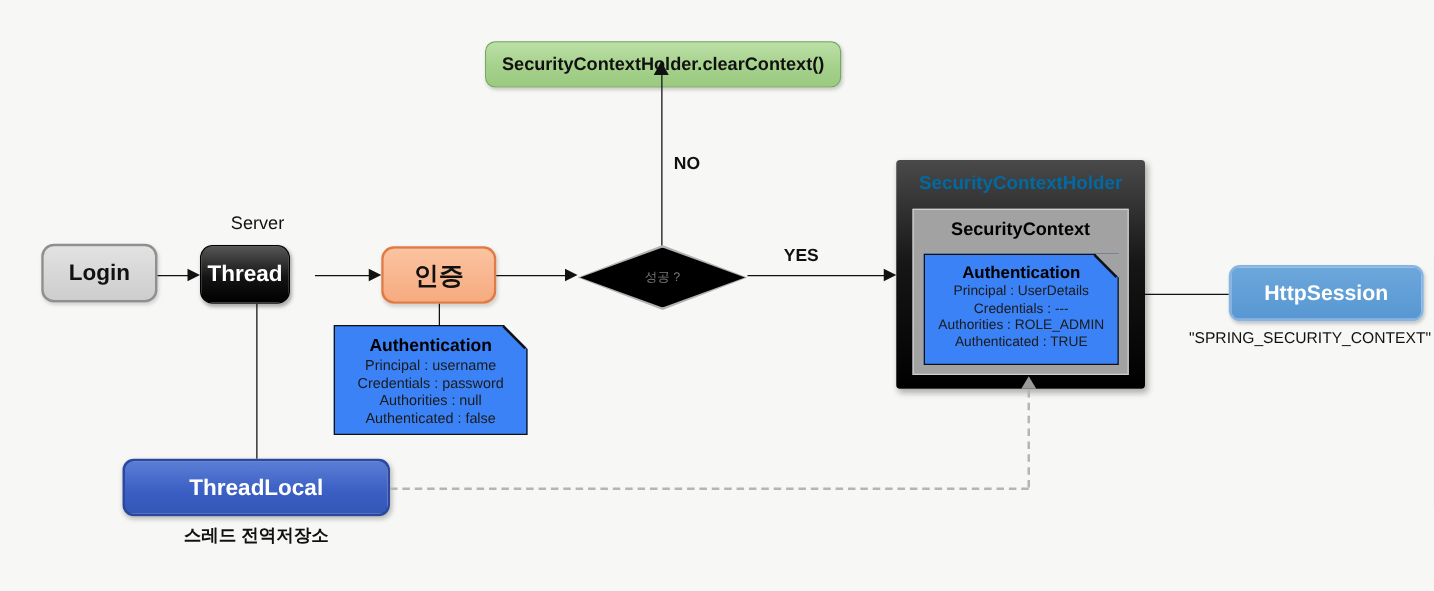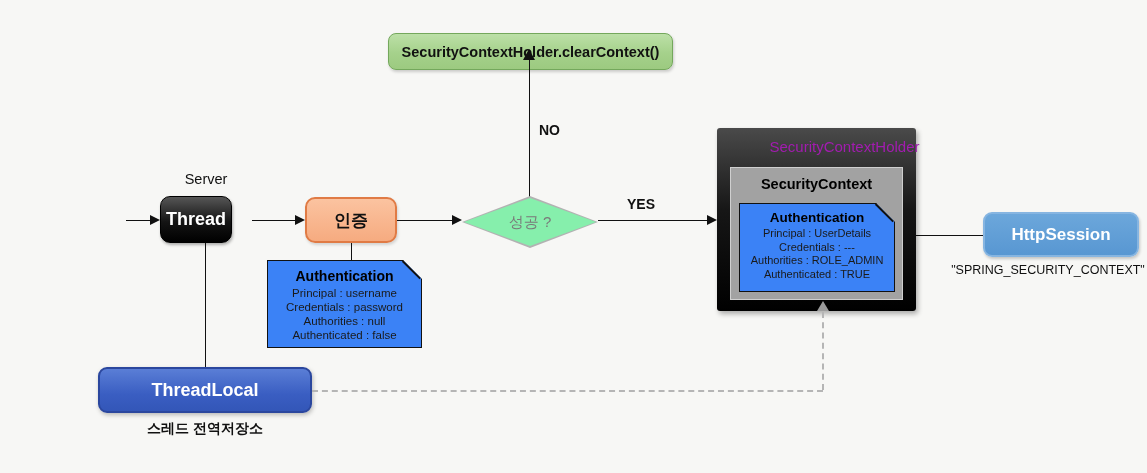--- a/index.html
+++ b/index.html
@@ -40,21 +40,21 @@
     left:160px; top:196px; width:72px; height:47px;
     background:linear-gradient(180deg,#565656 0%, #141414 55%, #000 100%);
     border:1px solid #000; border-radius:10px;
     font-weight:bold; font-size:18px; color:#fff;
     box-shadow:1px 2px 3px rgba(0,0,0,.3);
   }
   .auth-box {
     left:305px; top:197px; width:92px; height:46px;
     background:linear-gradient(180deg,#fbc3a0 0%, #f6ab80 100%);
     border:2px solid #e07b45; border-radius:10px;
-    font-weight:bold; font-size:17px; color:#111;
+    font-weight:bold; font-size:20px; color:#111;
     box-shadow:1px 2px 3px rgba(0,0,0,.15);
   }
   .http-session-box {
     left:983px; top:212px; width:156px; height:45px;
     background:linear-gradient(180deg,#6ca7db 0%, #5897d2 100%);
     border:2px solid #86b5e1; border-radius:9px;
     font-weight:bold; font-size:17px; color:#fff;
     box-shadow:1px 2px 3px rgba(0,0,0,.2);
   }
   .thread-local-box {
@@ -67,21 +67,21 @@
 
   
   .sch-box {
     left:717px; top:128px; width:199px; height:183px;
     background:linear-gradient(180deg,#4a4a4a 0%, #161616 45%, #000 100%);
     border-radius:3px;
     box-shadow:2px 3px 5px rgba(0,0,0,.3);
   }
   .sch-title {
     left:717px; top:138px; width:199px;
-    text-align:center; font-weight:normal; font-size:15px; color:#a21caf;padding-left:28px;
+    text-align:center; font-weight:bold; font-size:15px; color:#0369a1;
   }
   .sc-box {
     left:730px; top:167px; width:173px; height:133px;
     background:#a2a2a2; border:1px solid #cfcfcf; box-sizing:border-box;
   }
   .sc-title {
     left:730px; top:176px; width:173px;
     text-align:center; font-weight:bold; font-size:14.5px; color:#000;
   }
 
@@ -111,23 +111,23 @@
 
   
   .diamond-outer {
     left:462px; top:196px; width:136px; height:52px;
     clip-path:polygon(50% 0,100% 50%,50% 100%,0 50%);
     background:#b2b2b2;
   }
   .diamond-inner {
     position:absolute; inset:2px;
     clip-path:polygon(50% 0,100% 50%,50% 100%,0 50%);
-    background:#86efac;
+    background:#000000;
     display:flex; align-items:center; justify-content:center;
-    color:#7a7a7a; font-size:15px;
+    color:#7a7a7a; font-size:10px;
   }
 
   
   .plain-label { color:#111; font-size:14.5px; text-align:center; }
   .edge-label { color:#111; font-size:14px; font-weight:bold; }
   .caption { color:#111; text-align:center; }
   .session-caption { left:948px; top:263px; width:200px; font-size:12.5px; }
   .tl-caption { left:105px; top:420px; width:200px; font-size:14px; font-weight:bold; }
 
   
@@ -143,20 +143,21 @@
 <body>
 
 <div class="canvas">
 
   <div class="abs node green-box">SecurityContextHolder.clearContext()</div>
 
   <div class="abs vline" style="left:529px; top:58px; height:140px;"></div>
   <div class="abs arr-up" style="left:523px; top:49px;"></div>
   <div class="abs edge-label" style="left:539px; top:122px;">NO</div>
 
+  <div class="abs node login-box">Login</div>
 
   <div class="abs plain-label" style="left:160px; top:171px; width:92px;">Server</div>
   <div class="abs node thread-box">Thread</div>
 
   <div class="abs hline" style="left:126px; top:220px; width:26px;"></div>
   <div class="abs arr-right" style="left:150px; top:215px;"></div>
 
   <div class="abs hline" style="left:252px; top:220px; width:45px;"></div>
   <div class="abs arr-right" style="left:295px; top:215px;"></div>
 

